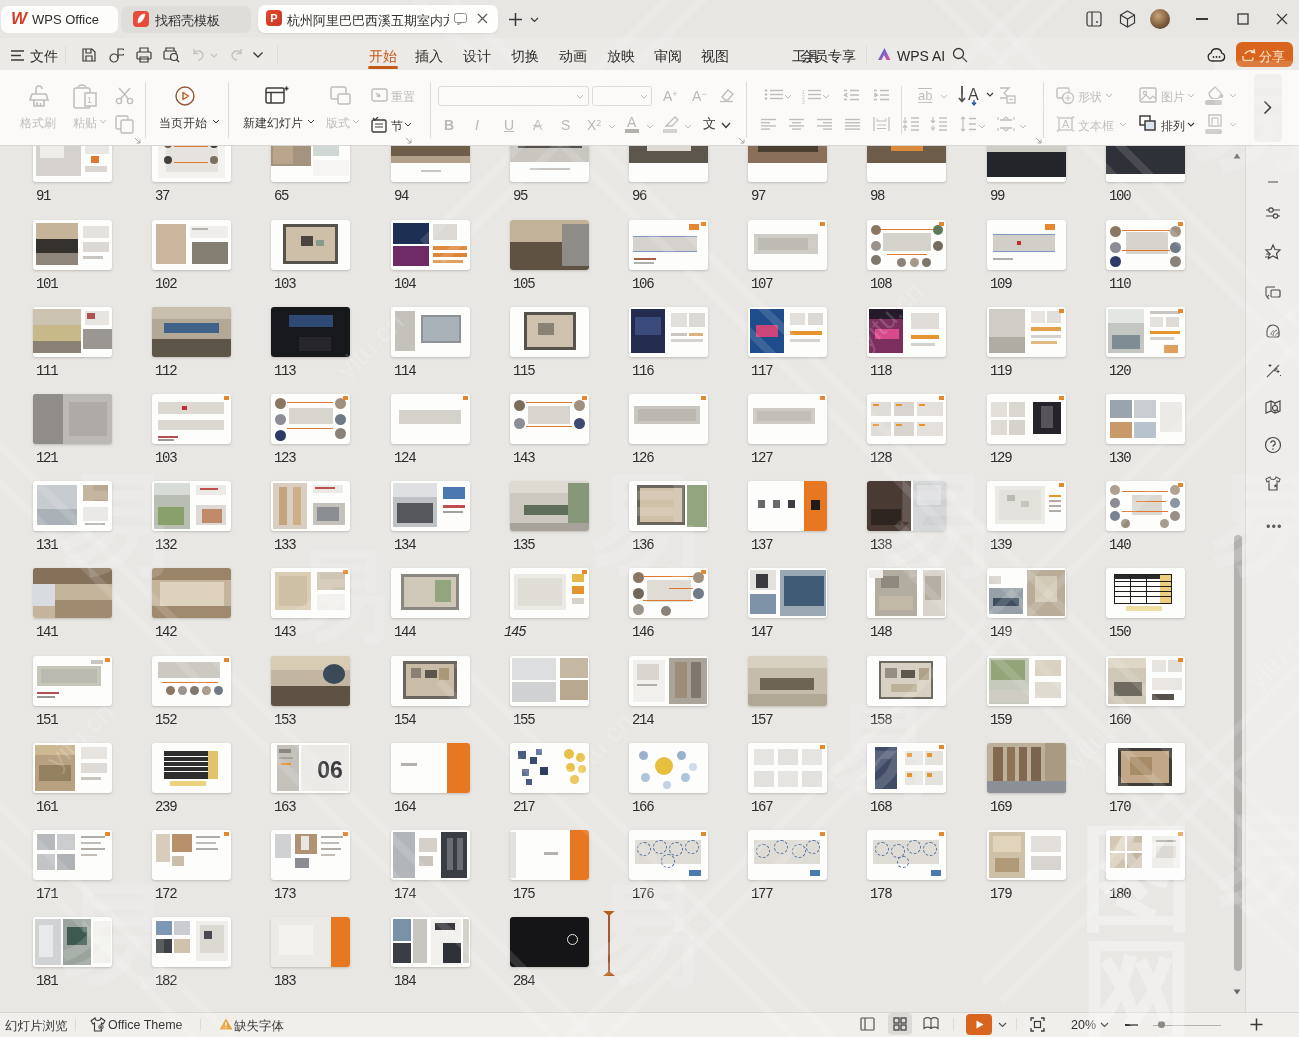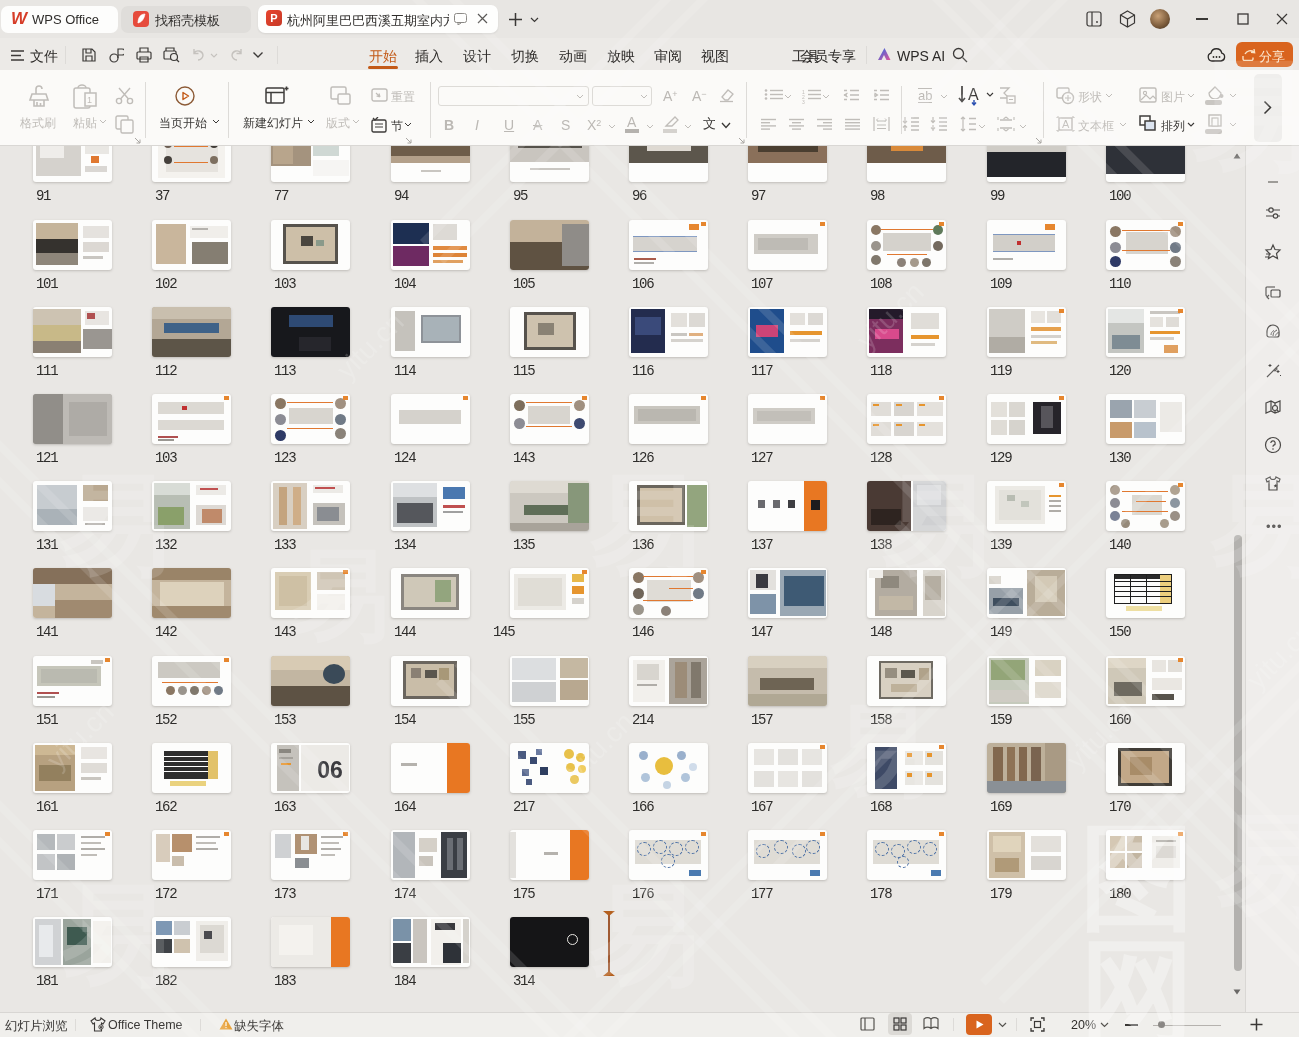--- a/index.html
+++ b/index.html
@@ -521,21 +521,21 @@
       <i style="left:22px;top:14px;width:34px;height:1px;background:#e07830;"></i>
       <i style="left:22px;top:30px;width:34px;height:1px;background:#e07830;"></i>
     </div>
 <div class="num" style="left:155px;top:188px;">37</div>
 <div class="card" style="left:271px;top:132px;">
       <i style="left:0px;top:0px;width:40px;height:34px;background:#a4937e;"></i>
       <i style="left:2px;top:4px;width:20px;height:28px;background:#b8a58c;"></i>
       <i style="left:42px;top:0px;width:26px;height:24px;background:#cfd8d4;"></i>
       <i style="left:42px;top:28px;width:36px;height:16px;background:#f6f5f3;"></i>
     </div>
-<div class="num" style="left:274px;top:188px;">77</div>
+<div class="num" style="left:274px;top:188px;">65</div>
 <div class="card" style="left:391px;top:132px;">
       <i style="left:0px;top:0px;width:79px;height:31px;background:#b3a08a;"></i>
       <i style="left:0px;top:14px;width:79px;height:10px;background:#6e5d4a;"></i>
       <i style="left:30px;top:38px;width:20px;height:2px;background:#c9c6c1;"></i>
     </div>
 <div class="num" style="left:394px;top:188px;">94</div>
 <div class="card" style="left:510px;top:132px;">
       <i style="left:0px;top:0px;width:79px;height:30px;background:#c9c5bf;"></i>
       <i style="left:8px;top:8px;width:64px;height:8px;background:#55514a;"></i>
       <i style="left:20px;top:36px;width:40px;height:2px;background:#c9c6c1;"></i>
@@ -959,21 +959,21 @@
     </div>
 <div class="num" style="left:394px;top:624px;">144</div>
 <div class="card" style="left:510px;top:568px;">
       <i style="left:4px;top:6px;width:52px;height:36px;background:#eceae5;"></i>
       <i style="left:8px;top:10px;width:44px;height:28px;background:#e0ddd6;"></i>
       <i style="left:62px;top:6px;width:12px;height:8px;background:#e8b84a;"></i>
       <i style="left:62px;top:18px;width:12px;height:8px;background:#e6952e;"></i>
       <i style="left:62px;top:30px;width:12px;height:6px;background:#d5d2cc;"></i>
       <i style="left:72px;top:2px;width:5px;height:4px;background:#e6862e;"></i>
     </div>
-<div class="num" style="left:493px;top:624px;">145</div>
+<div class="num" style="left:504px;top:624px;font-style:italic;">145</div>
 <div class="card" style="left:629px;top:568px;">
       <i style="left:18px;top:12px;width:44px;height:22px;background:#dfdcd6;"></i>
       <i style="left:4px;top:4px;width:11px;height:11px;background:#8a7763;border-radius:50%;"></i>
       <i style="left:4px;top:20px;width:11px;height:11px;background:#70665a;border-radius:50%;"></i>
       <i style="left:4px;top:36px;width:11px;height:11px;background:#9a948a;border-radius:50%;"></i>
       <i style="left:64px;top:4px;width:11px;height:11px;background:#a09080;border-radius:50%;"></i>
       <i style="left:64px;top:20px;width:11px;height:11px;background:#707a86;border-radius:50%;"></i>
       <i style="left:32px;top:38px;width:10px;height:10px;background:#8b8178;border-radius:50%;"></i>
       <i style="left:14px;top:8px;width:50px;height:1px;background:#e07830;"></i>
       <i style="left:14px;top:32px;width:50px;height:1px;background:#e07830;"></i>
@@ -1117,21 +1117,21 @@
 <div class="num" style="left:36px;top:799px;">161</div>
 <div class="card" style="left:152px;top:743px;">
       <i style="left:12px;top:8px;width:44px;height:28px;background:#2e2e2e;"></i>
       <i style="left:12px;top:13px;width:44px;height:1px;background:#fff;"></i>
       <i style="left:12px;top:18px;width:44px;height:1px;background:#fff;"></i>
       <i style="left:12px;top:23px;width:44px;height:1px;background:#fff;"></i>
       <i style="left:12px;top:28px;width:44px;height:1px;background:#fff;"></i>
       <i style="left:56px;top:8px;width:10px;height:28px;background:#e2c26a;"></i>
       <i style="left:18px;top:38px;width:36px;height:5px;background:#ead27e;"></i>
     </div>
-<div class="num" style="left:155px;top:799px;">162</div>
+<div class="num" style="left:155px;top:799px;">239</div>
 <div class="card" style="left:271px;top:743px;">
       <i style="left:6px;top:2px;width:22px;height:46px;background:#c5c2bc;"></i>
       <i style="left:8px;top:6px;width:12px;height:4px;background:#8a8780;"></i>
       <i style="left:8px;top:14px;width:14px;height:2px;background:#a5a29c;"></i>
       <i style="left:10px;top:20px;width:10px;height:2px;background:#e6952e;"></i>
       <i style="left:30px;top:2px;width:48px;height:46px;background:#eceae6;"></i>
       <i style="left:42px;top:14px;width:34px;height:26px;background:transparent;color:#3c3c40;font:700 23px 'Liberation Sans',sans-serif;text-align:center;line-height:26px;">06</i>
     </div>
 <div class="num" style="left:274px;top:799px;">163</div>
 <div class="card" style="left:391px;top:743px;">
@@ -1333,21 +1333,21 @@
       <i style="left:40px;top:2px;width:30px;height:46px;background:#f2f0ec;"></i>
       <i style="left:44px;top:6px;width:20px;height:7px;background:#3a3a3e;"></i>
       <i style="left:52px;top:26px;width:18px;height:20px;background:#2e3238;"></i>
       <i style="left:72px;top:2px;width:6px;height:44px;background:#d5d2cc;"></i>
     </div>
 <div class="num" style="left:394px;top:973px;">184</div>
 <div class="card" style="left:510px;top:917px;">
       <i style="left:0px;top:0px;width:79px;height:50px;background:#151517;"></i>
       <i style="left:57px;top:17px;width:11px;height:11px;border:1.5px solid #e8e6e2;border-radius:50%;background:transparent"></i>
     </div>
-<div class="num" style="left:513px;top:973px;">314</div>
+<div class="num" style="left:513px;top:973px;">284</div>
 <div style="position:absolute;left:608px;top:913px;width:2px;height:61px;background:#a05a32;"></div>
 <div style="position:absolute;left:603px;top:911px;width:0;height:0;border-left:6px solid transparent;border-right:6px solid transparent;border-top:5px solid #b4601f;"></div>
 <div style="position:absolute;left:603px;top:971px;width:0;height:0;border-left:6px solid transparent;border-right:6px solid transparent;border-bottom:5px solid #b4601f;"></div>
 <div style="position:absolute;left:-120px;top:320px;width:1500px;height:34px;border-top:8px solid rgba(255,255,255,0.13);border-bottom:8px solid rgba(255,255,255,0.13);transform:rotate(45deg);transform-origin:0 0;z-index:40;pointer-events:none;"></div>
 <div style="position:absolute;left:330px;top:-130px;width:1500px;height:34px;border-top:8px solid rgba(255,255,255,0.13);border-bottom:8px solid rgba(255,255,255,0.13);transform:rotate(45deg);transform-origin:0 0;z-index:40;pointer-events:none;"></div>
 <div style="position:absolute;left:800px;top:-180px;width:1500px;height:34px;border-top:8px solid rgba(255,255,255,0.13);border-bottom:8px solid rgba(255,255,255,0.13);transform:rotate(45deg);transform-origin:0 0;z-index:40;pointer-events:none;"></div>
 <div style="position:absolute;left:-40px;top:760px;width:1500px;height:34px;border-top:8px solid rgba(255,255,255,0.13);border-bottom:8px solid rgba(255,255,255,0.13);transform:rotate(45deg);transform-origin:0 0;z-index:40;pointer-events:none;"></div>
 <div style="position:absolute;left:460px;top:660px;width:1500px;height:34px;border-top:8px solid rgba(255,255,255,0.13);border-bottom:8px solid rgba(255,255,255,0.13);transform:rotate(45deg);transform-origin:0 0;z-index:40;pointer-events:none;"></div>
 <div style="position:absolute;left:900px;top:520px;width:1500px;height:34px;border-top:8px solid rgba(255,255,255,0.13);border-bottom:8px solid rgba(255,255,255,0.13);transform:rotate(45deg);transform-origin:0 0;z-index:40;pointer-events:none;"></div>
 <div style="position:absolute;left:420px;top:240px;width:1500px;height:34px;border-top:8px solid rgba(255,255,255,0.13);border-bottom:8px solid rgba(255,255,255,0.13);transform:rotate(-45deg);transform-origin:0 0;z-index:40;pointer-events:none;"></div>

